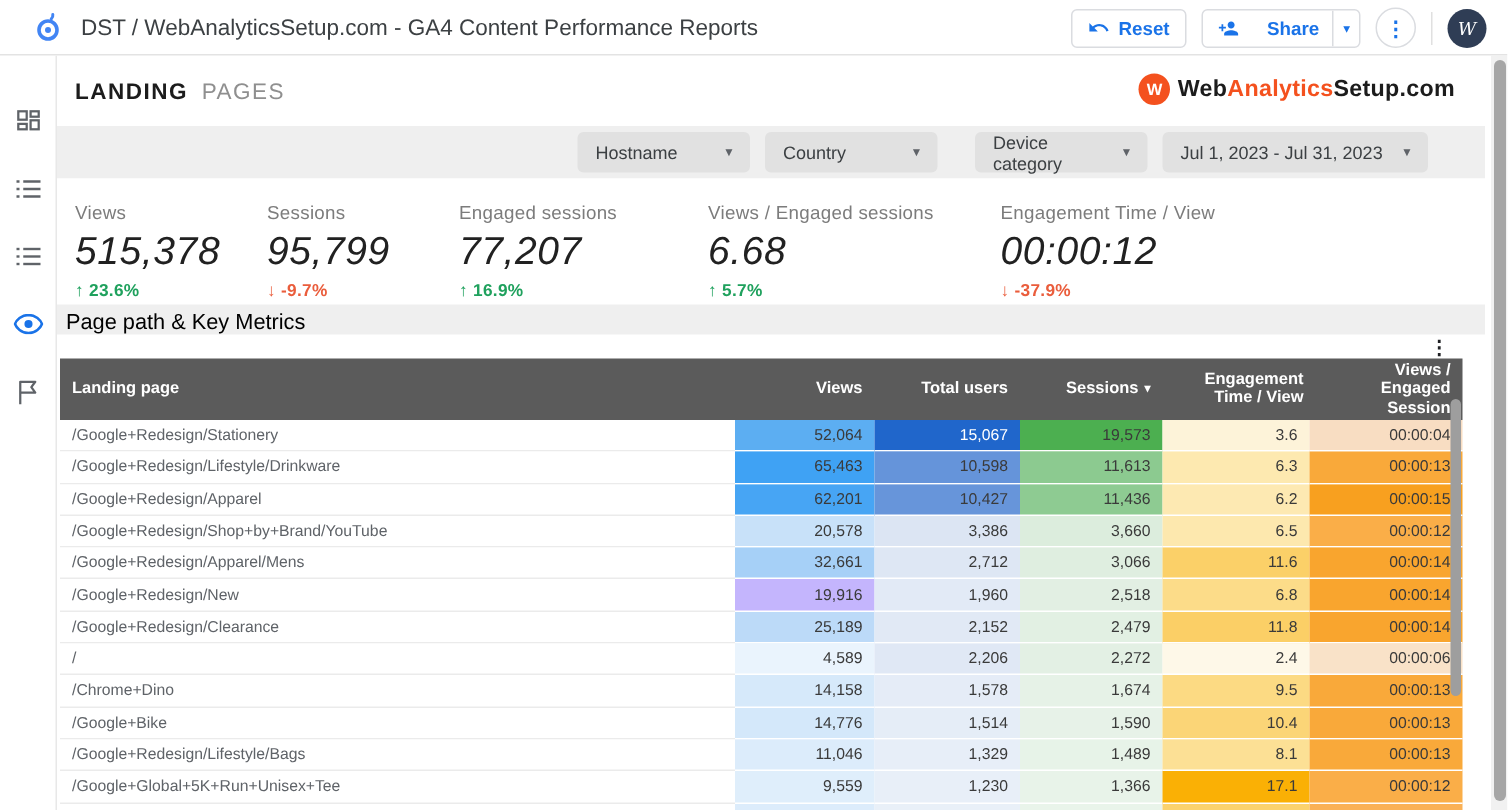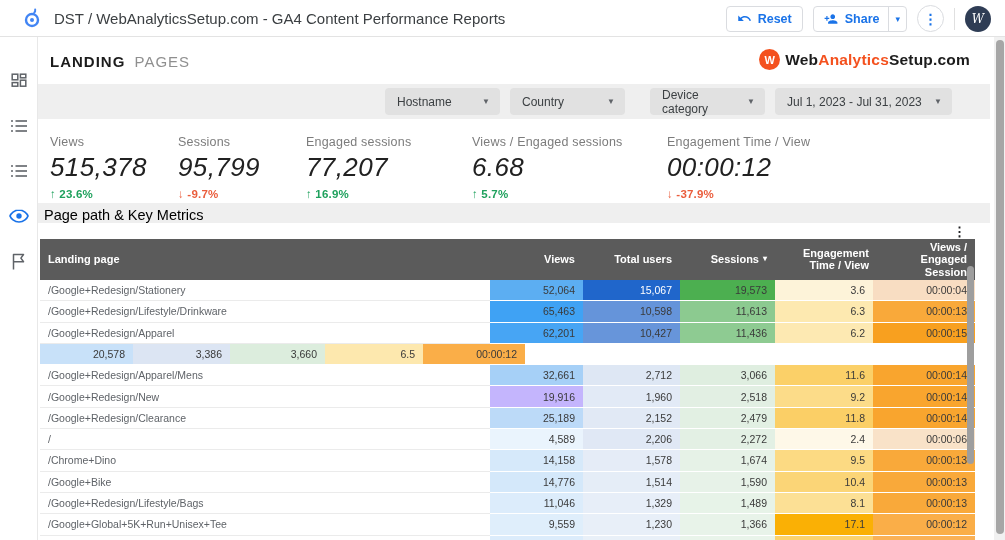--- a/index.html
+++ b/index.html
@@ -7,21 +7,21 @@
 
   
   .topbar { position:absolute; top:0; left:0; width:1005px; height:37px; background:#fff;
             border-bottom:1px solid #e3e3e3; display:flex; align-items:center; z-index:30; }
   .lg-icon { margin-left:22px; display:flex; align-items:center; }
   .tb-title { margin-left:12px; font-size:15px; color:#3c4043; white-space:nowrap; }
   .tb-right { position:absolute; right:14px; top:0; height:37px; display:flex; align-items:center; gap:10px; }
   .btn { display:flex; align-items:center; gap:6px; height:26px; padding:0 10px; border:1px solid #dadce0;
          border-radius:4px; background:#fff; color:#1a73e8; font-size:12.5px; font-weight:bold; cursor:pointer; }
   .share-wrap { display:flex; height:26px; border:1px solid #dadce0; border-radius:4px; overflow:hidden; }
-  .share-main { display:flex; align-items:center; gap:6px; padding:0 9px; color:#1a73e8; font-size:12.5px; font-weight:bold; }
+  .share-main { display:flex; align-items:center; gap:18px; padding:0 9px; color:#1a73e8; font-size:12.5px; font-weight:bold; }
   .share-caret { display:flex; align-items:center; padding:0 6px; border-left:1px solid #dadce0; color:#1a73e8; font-size:9px; }
   .kebab-circle { width:27px; height:27px; border:1px solid #dadce0; border-radius:50%; display:flex;
                   align-items:center; justify-content:center; color:#1a73e8; font-size:14px; font-weight:bold; }
   .tb-divider { width:1px; height:22px; background:#e0e0e0; }
   .avatar { width:26px; height:26px; border-radius:50%; background:#2f3d55; color:#fff; display:flex;
             align-items:center; justify-content:center; font-family:"DejaVu Serif",serif; font-style:italic; font-size:12px; }
 
   
   .sidebar { position:absolute; top:37px; left:0; width:38px; height:503px; background:#fff;
              border-right:1px solid #e8e8e8; display:flex; flex-direction:column; align-items:center;
@@ -261,40 +261,41 @@
       </div>
       <div class="tr">
         <div class="td page c0">/Google+Redesign/Apparel</div>
         <div class="td c1" style="background: rgb(71, 165, 244);">62,201</div>
         <div class="td c2" style="background: rgb(103, 149, 218);">10,427</div>
         <div class="td c3" style="background: rgb(142, 203, 146);">11,436</div>
         <div class="td c4" style="background: rgb(253, 233, 178);">6.2</div>
         <div class="td c5" style="background: rgb(248, 160, 31);">00:00:15</div>
       </div>
       <div class="tr">
+        <div class="td page c0">/Google+Redesign/Shop+by+Brand/YouTube</div>
         <div class="td c1" style="background: rgb(200, 225, 249);">20,578</div>
         <div class="td c2" style="background: rgb(220, 229, 243);">3,386</div>
         <div class="td c3" style="background: rgb(220, 237, 221);">3,660</div>
         <div class="td c4" style="background: rgb(253, 232, 174);">6.5</div>
         <div class="td c5" style="background: rgb(250, 174, 72);">00:00:12</div>
       </div>
       <div class="tr">
         <div class="td page c0">/Google+Redesign/Apparel/Mens</div>
         <div class="td c1" style="background: rgb(166, 208, 247);">32,661</div>
         <div class="td c2" style="background: rgb(222, 231, 244);">2,712</div>
         <div class="td c3" style="background: rgb(223, 238, 224);">3,066</div>
         <div class="td c4" style="background: rgb(251, 208, 104);">11.6</div>
         <div class="td c5" style="background: rgb(249, 165, 46);">00:00:14</div>
       </div>
       <div class="tr">
         <div class="td page c0">/Google+Redesign/New</div>
         <div class="td c1" style="background: #c4b5fd; padding-left: 16px;">19,916</div>
         <div class="td c2" style="background: rgb(226, 234, 246);">1,960</div>
         <div class="td c3" style="background: rgb(226, 239, 227);">2,518</div>
-        <div class="td c4" style="background: rgb(252, 220, 137);">9.2</div>
+        <div class="td c4" style="background: rgb(252, 220, 137);">6.8</div>
         <div class="td c5" style="background: rgb(249, 165, 46);">00:00:14</div>
       </div>
       <div class="tr">
         <div class="td page c0">/Google+Redesign/Clearance</div>
         <div class="td c1" style="background: rgb(188, 218, 248);">25,189</div>
         <div class="td c2" style="background: rgb(225, 233, 245);">2,152</div>
         <div class="td c3" style="background: rgb(226, 240, 227);">2,479</div>
         <div class="td c4" style="background: rgb(251, 207, 102);">11.8</div>
         <div class="td c5" style="background: rgb(249, 165, 46);">00:00:14</div>
       </div>

